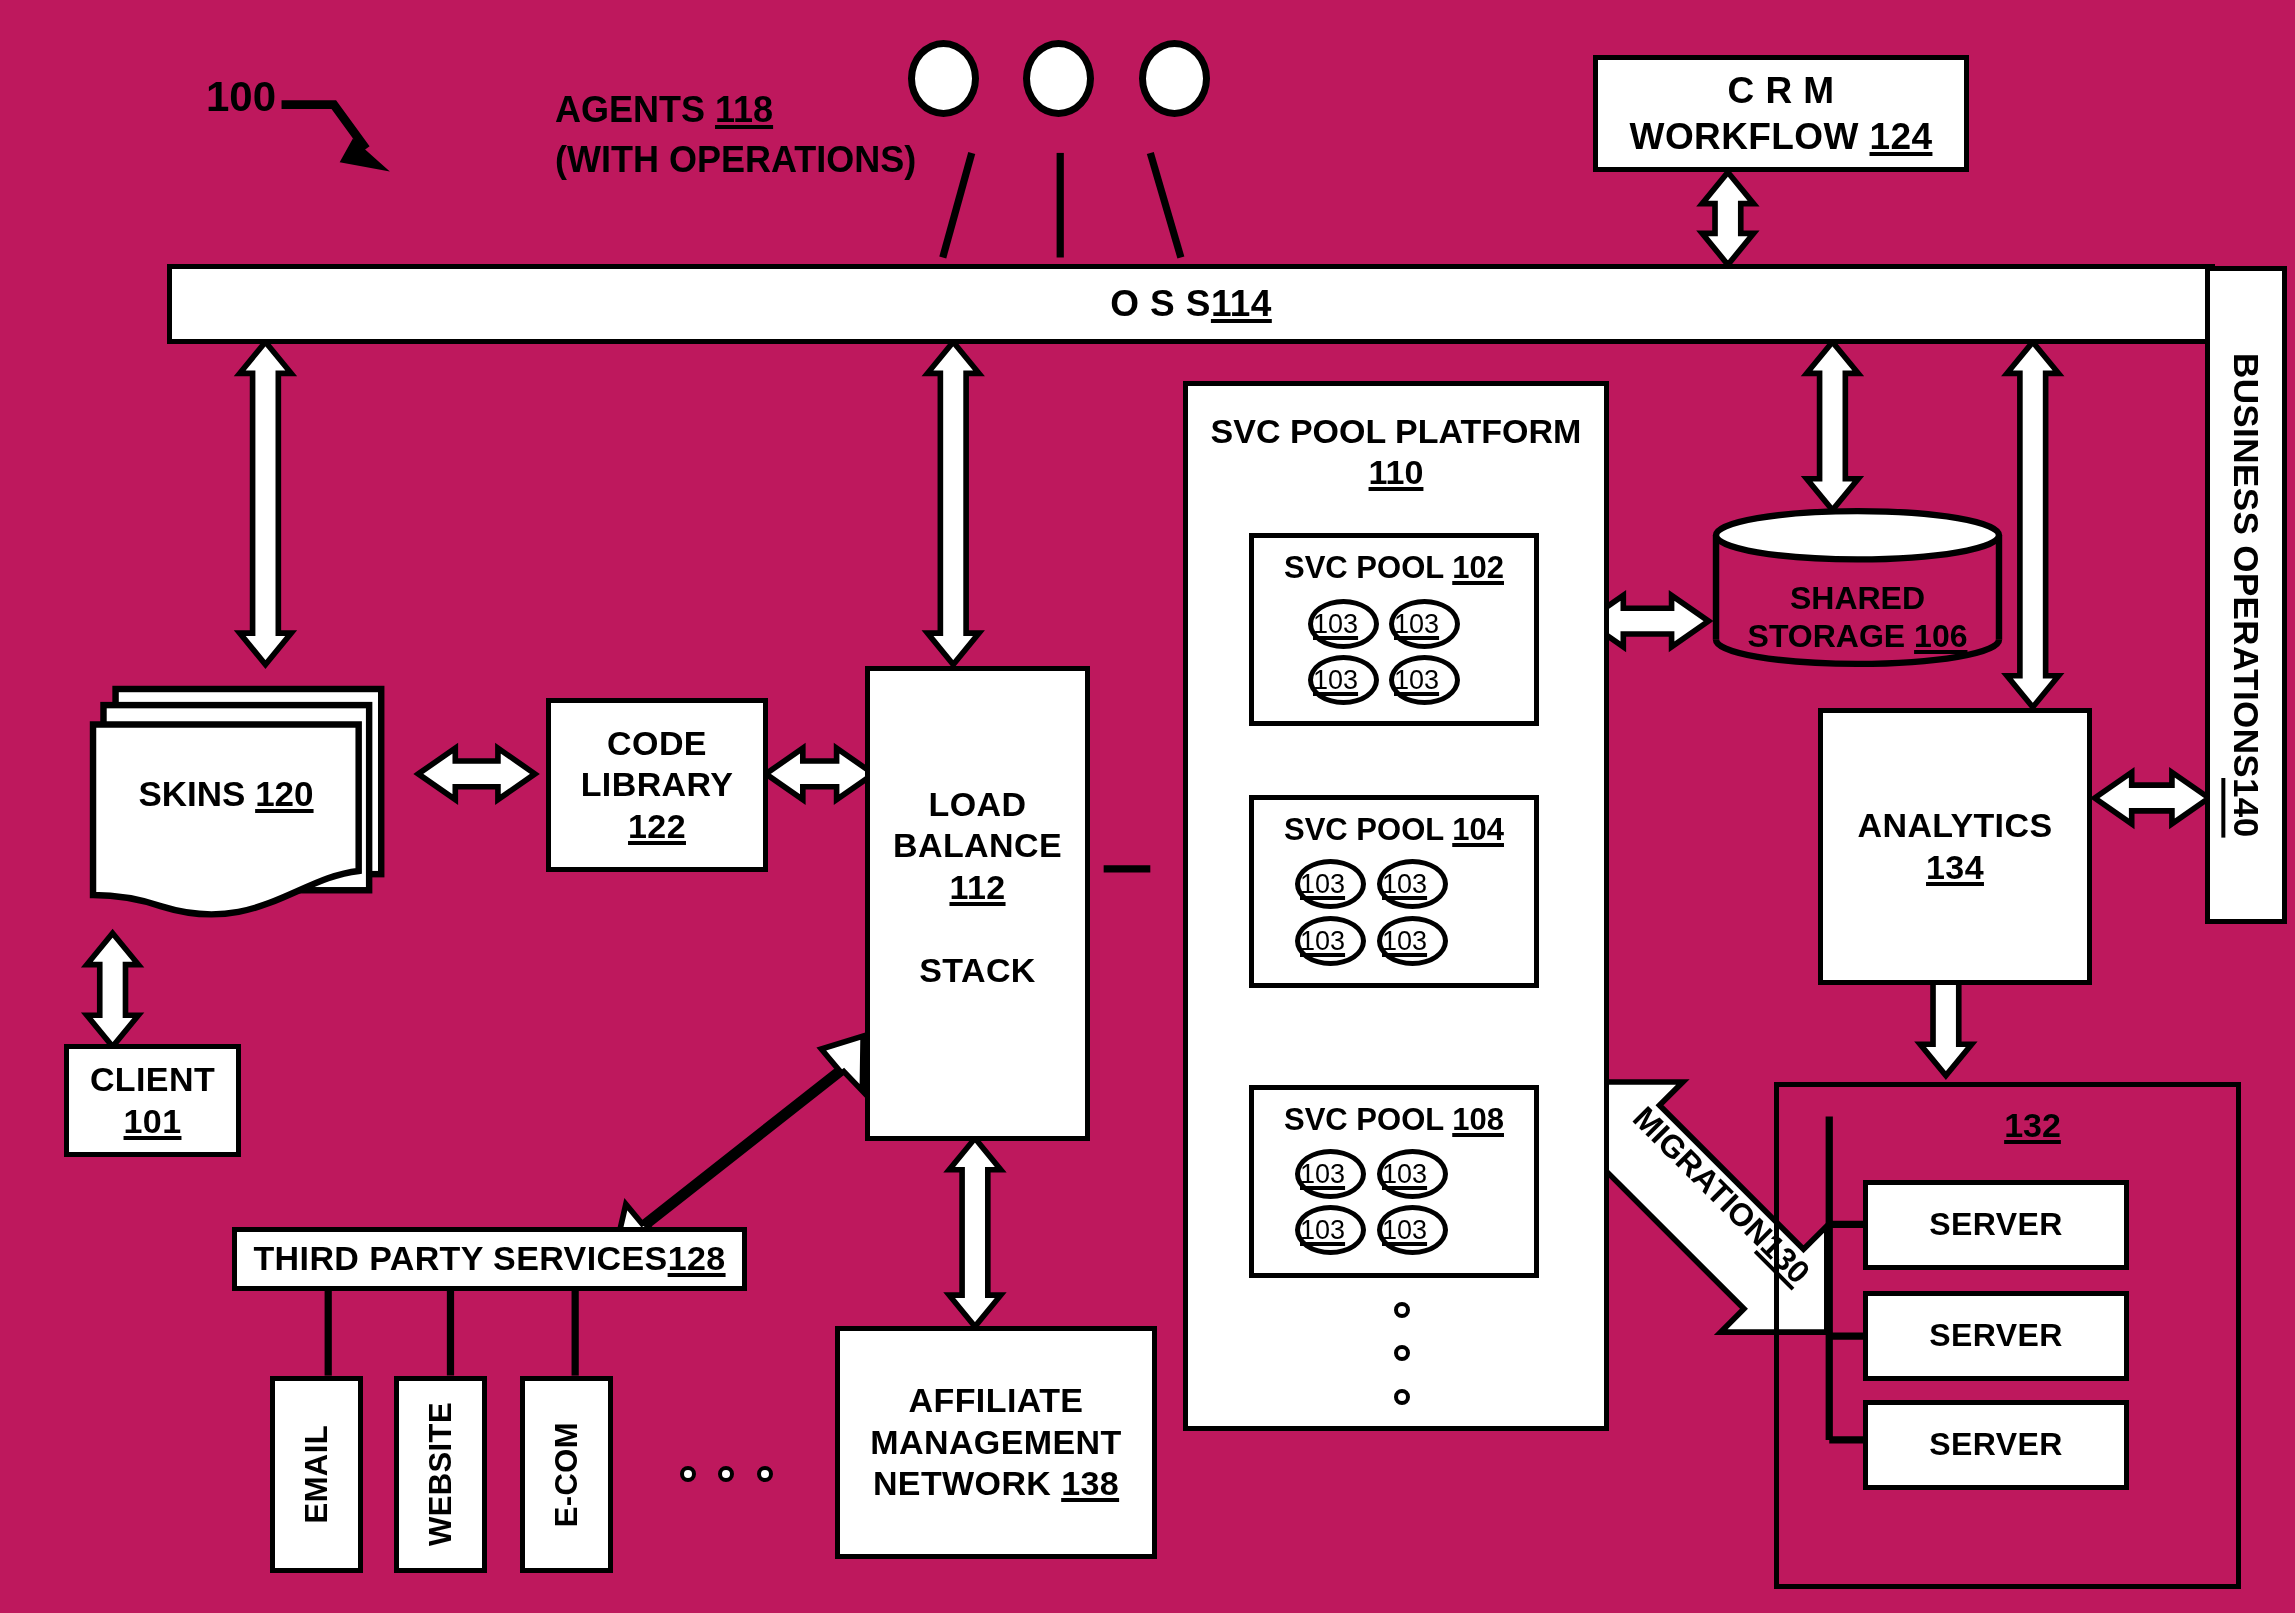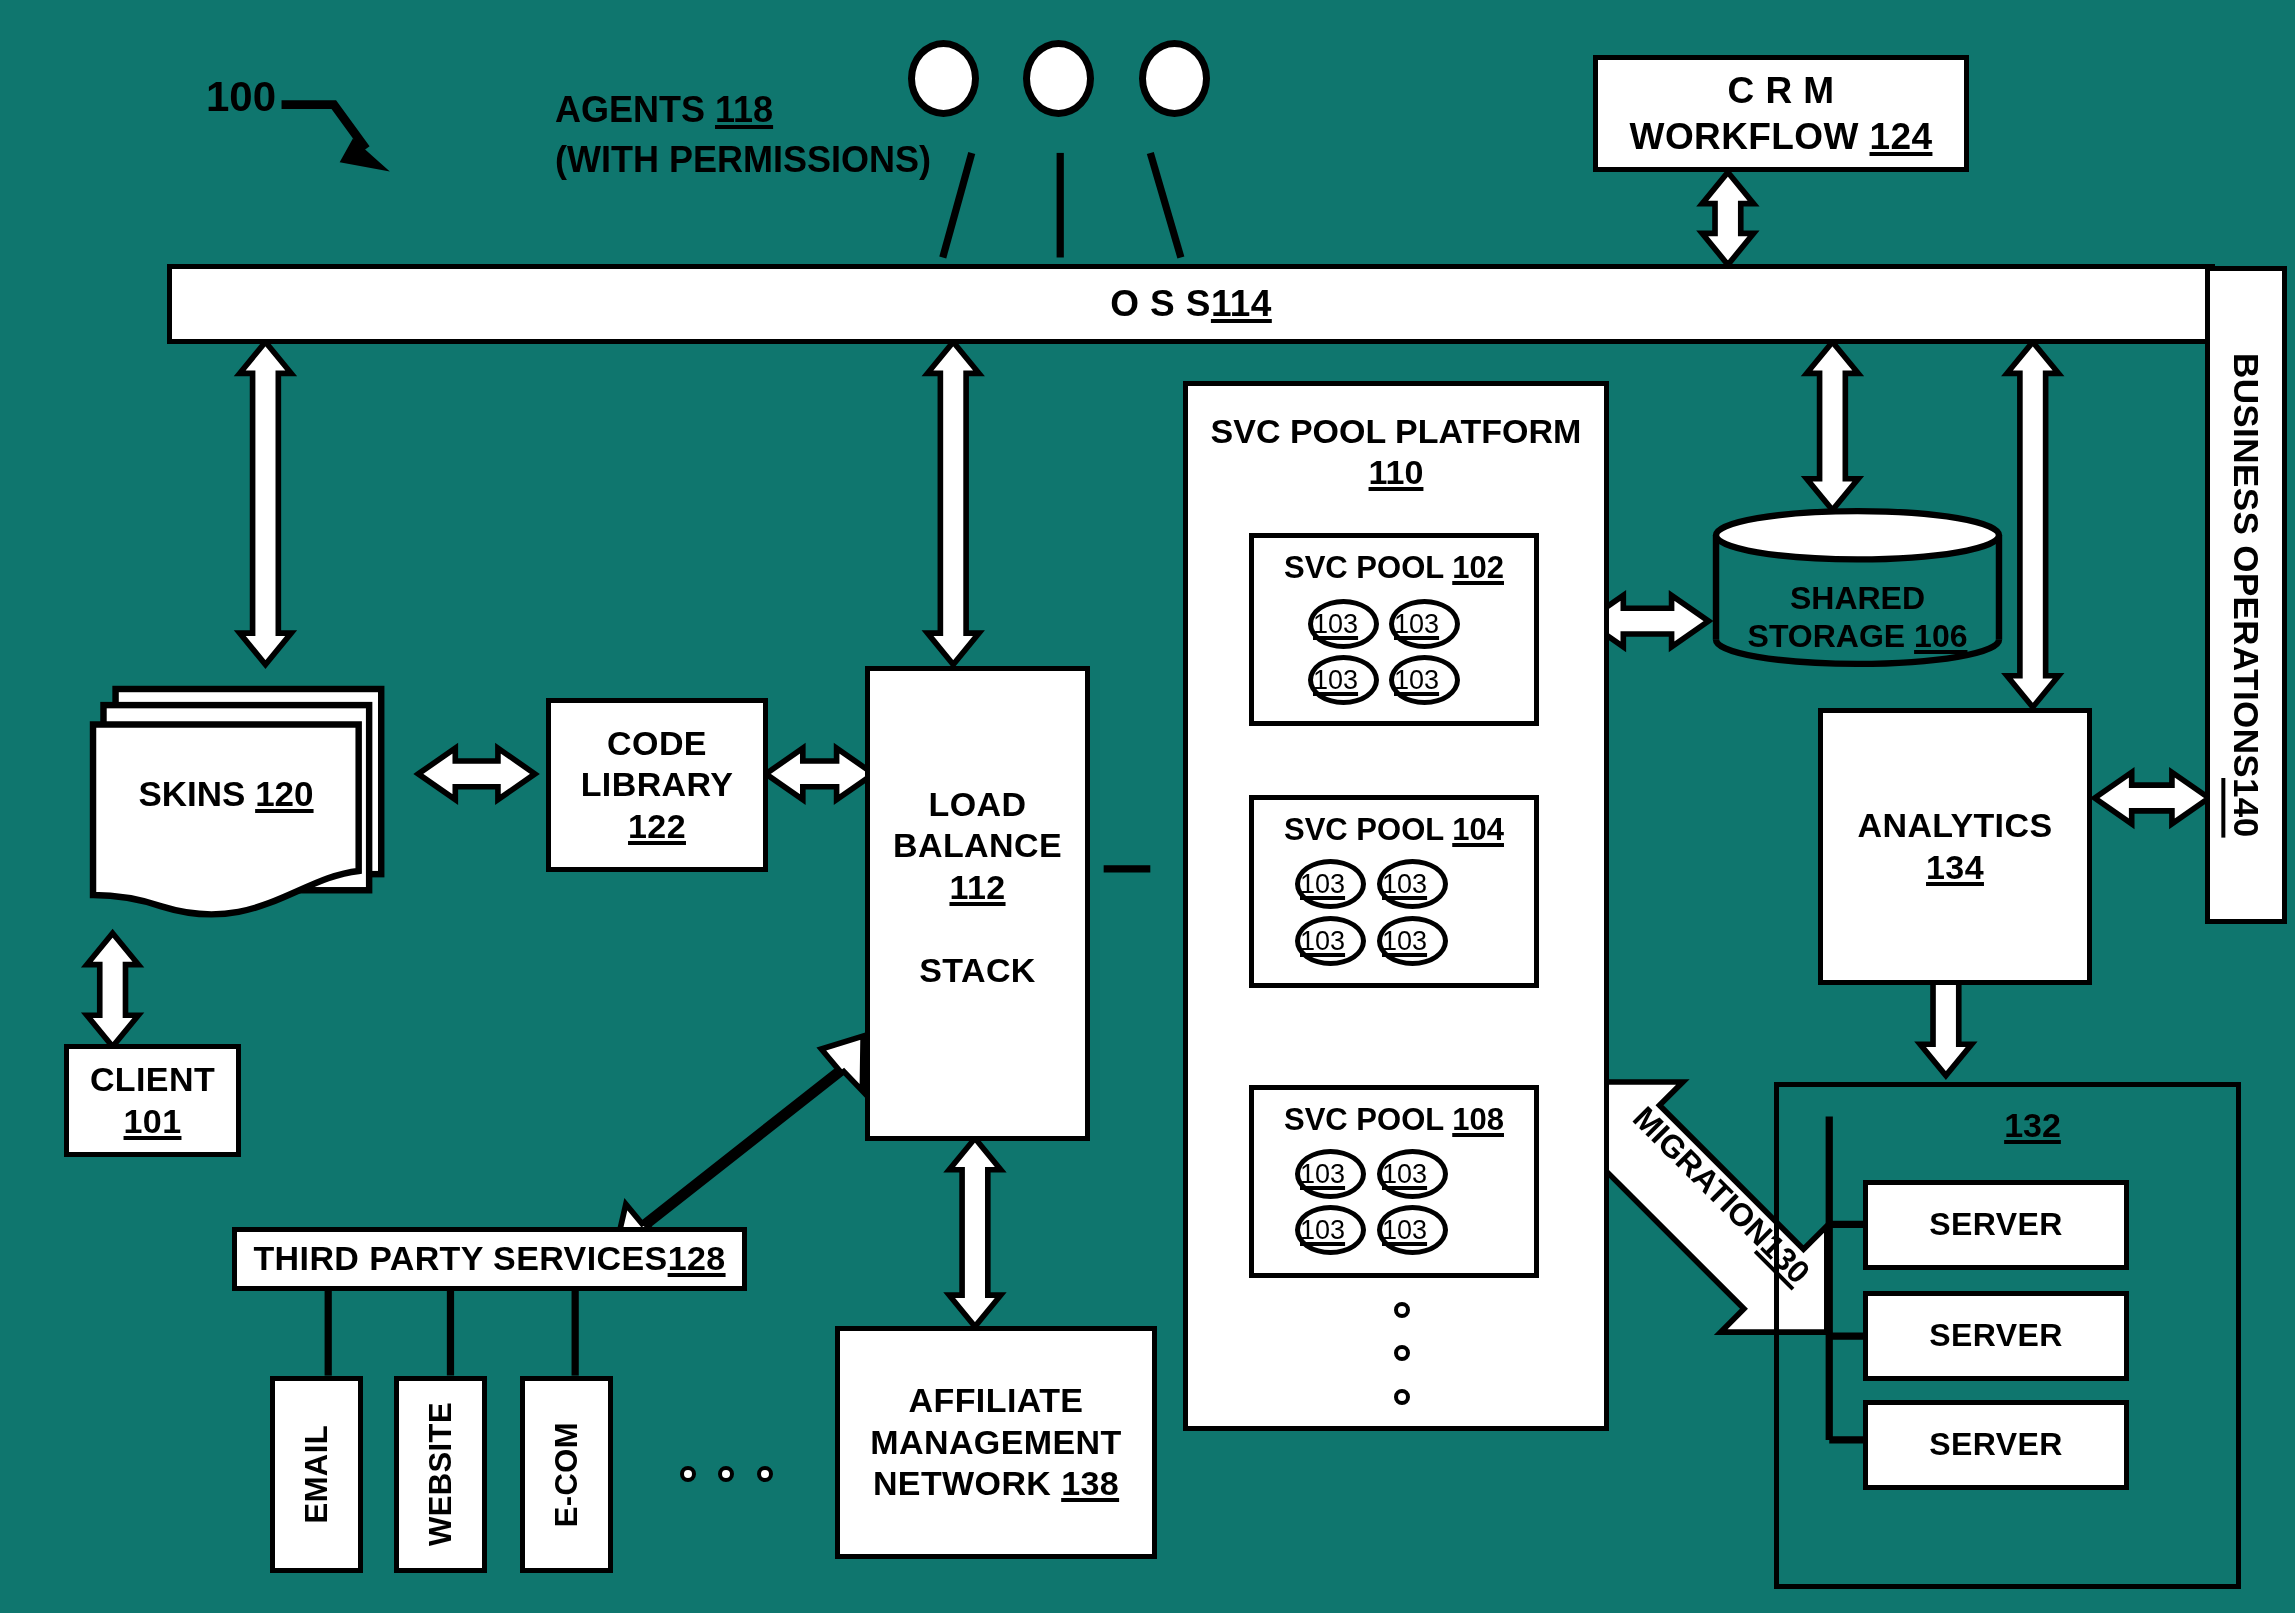--- a/index.html
+++ b/index.html
@@ -8,21 +8,21 @@
     background: #ffffff;
   }
   body {
     font-family: "Liberation Sans", sans-serif;
     color: #000000;
   }
   #stage {
     position: relative;
     width: 2295px;
     height: 1613px;
-    background: #0f766e;
+    background: #be185d;
     overflow: hidden;
   }
   .box {
     position: absolute;
     box-sizing: border-box;
     border: 5.6px solid #000;
     background: #fff;
     display: flex;
     align-items: center;
     justify-content: center;
@@ -174,21 +174,21 @@
         <line x1="2274" y1="1661" x2="2316" y2="1661"></line>
         <line x1="2274" y1="1790" x2="2316" y2="1790"></line>
       </g>
     </g>
   </svg>
   </div>
 
   <div class="lbl" style="left:206px; top:71px; font-size:42px;">100</div>
 
   <div class="lbl" style="left:555px; top:87px; width:370px; font-size:36px; text-align:left;"><span>AGENTS </span><span class="u">118</span></div>
-  <div class="lbl" style="left:555px; top:137px; width:418px; font-size:36px; text-align:left;">(WITH PERMISSIONS)</div>
+  <div class="lbl" style="left:555px; top:137px; width:418px; font-size:36px; text-align:left;">(WITH OPERATIONS)</div>
 
   <div class="agentcirc" style="left:908px; top:40px;"></div>
   <div class="agentcirc" style="left:1023px; top:40px;"></div>
   <div class="agentcirc" style="left:1139px; top:40px;"></div>
 
   <div class="box" style="left:1593px; top:55px; width:376px; height:117px; font-size:37px; flex-direction:column;">
     <div>C R M</div>
     <div><span>WORKFLOW </span><span class="u">124</span></div>
   </div>
 

